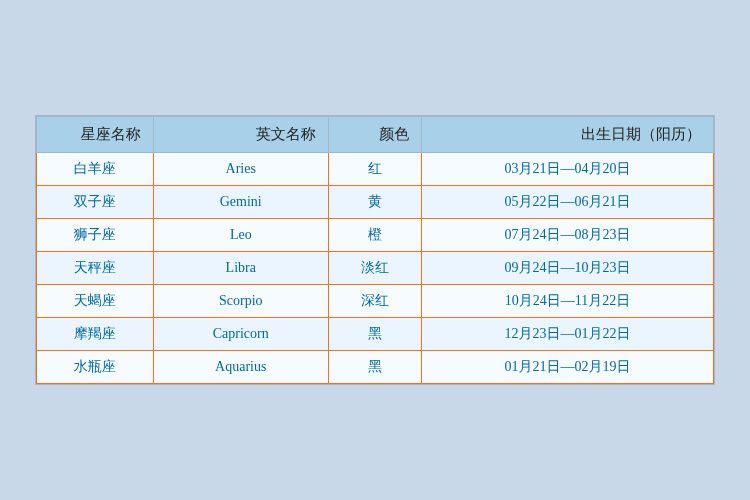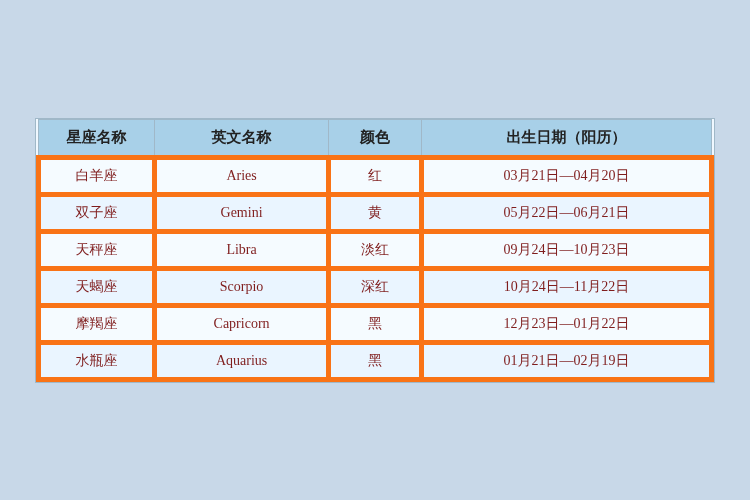--- a/index.html
+++ b/index.html
@@ -26,39 +26,39 @@
       border-collapse: collapse;
     }
 
     thead tr {
       background-color: #a8d0e8;
     }
 
     thead th {
       border: 1px solid #a0b8c8;
       padding: 8px 12px;
-      text-align: center;
-      font-weight: bold;
+      text-align: right;
+      font-weight: normal;
       color: #222;
       font-size: 15px;
     }
 
     tbody tr {
       background-color: #f5fbff;
     }
 
     tbody tr:nth-child(even) {
       background-color: #eaf5ff;
     }
 
     tbody td {
-      border: 5px solid #f97316;
+      border: 1px solid #f97316;
       padding: 7px 12px;
       text-align: center;
-      color: #7f1d1d;
+      color: #0369a1;
       font-size: 14px;
     }
 
     .col-chinese { width: 100px; }
     .col-english { width: 150px; }
     .col-color   { width: 80px; }
     .col-date    { width: 250px; }
   </style>
 </head>
 <body>
@@ -80,20 +80,26 @@
           <td>红</td>
           <td>03月21日—04月20日</td>
         </tr>
         <tr>
           <td>双子座</td>
           <td>Gemini</td>
           <td>黄</td>
           <td>05月22日—06月21日</td>
         </tr>
         <tr>
+          <td>狮子座</td>
+          <td>Leo</td>
+          <td>橙</td>
+          <td>07月24日—08月23日</td>
+        </tr>
+        <tr>
           <td>天秤座</td>
           <td>Libra</td>
           <td>淡红</td>
           <td>09月24日—10月23日</td>
         </tr>
         <tr>
           <td>天蝎座</td>
           <td>Scorpio</td>
           <td>深红</td>
           <td>10月24日—11月22日</td>

